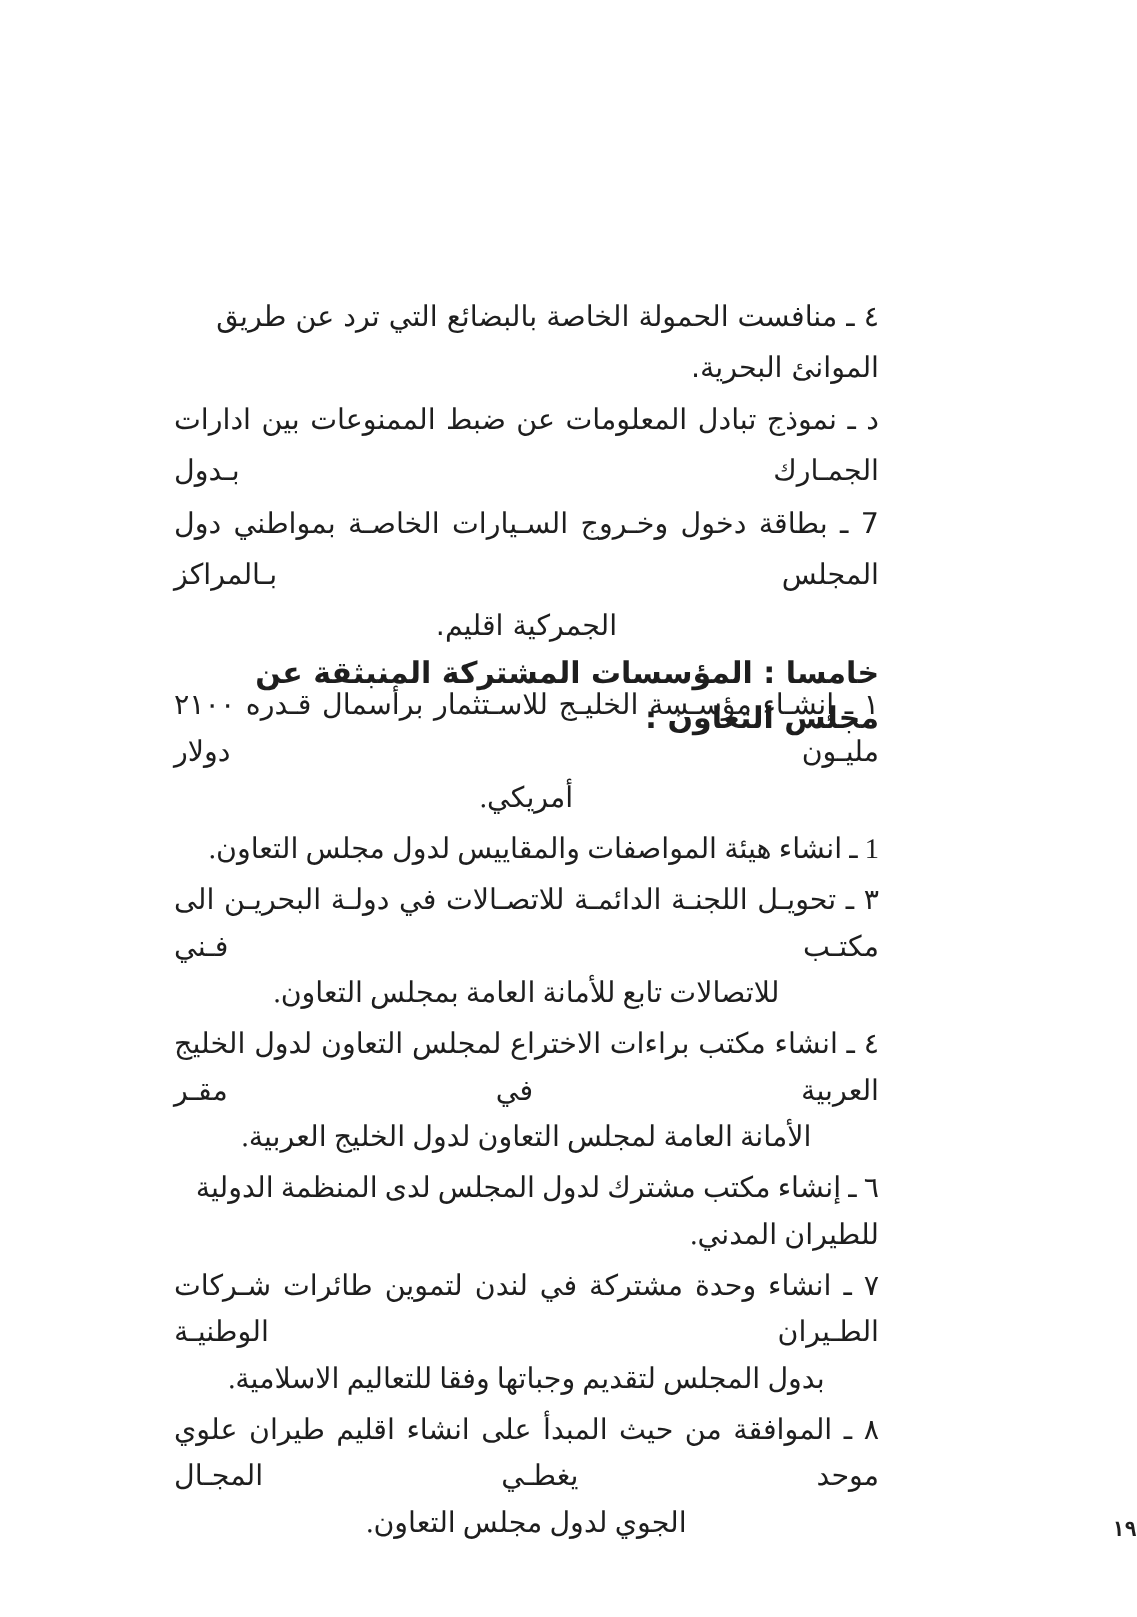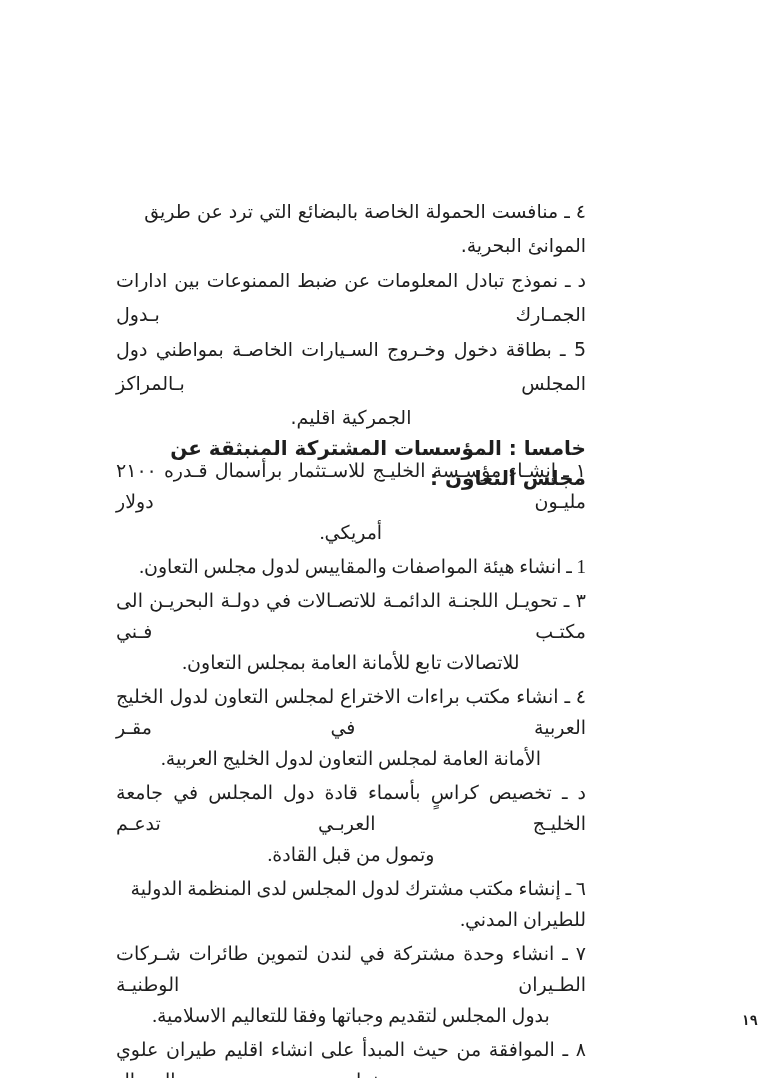--- a/index.html
+++ b/index.html
@@ -71,21 +71,21 @@
 <main class="page">
 
   <section class="content-column" id="section-a">
       <div class="item">
         <div class="line right">٤ ـ منافست الحمولة الخاصة بالبضائع التي ترد عن طريق الموانئ البحرية.</div>
       </div>
       <div class="item">
         <div class="line justify">د ـ نموذج تبادل المعلومات عن ضبط الممنوعات بين ادارات الجمـارك بـدول</div>
       </div>
       <div class="item">
-        <div class="line justify">5 ـ بطاقة دخول وخـروج السـيارات الخاصـة بمواطني دول المجلس بـالمراكز</div>
+        <div class="line justify">7 ـ بطاقة دخول وخـروج السـيارات الخاصـة بمواطني دول المجلس بـالمراكز</div>
         <div class="line center">الجمركية اقليم.</div>
       </div>
     </section>
 
   <h1 class="section-heading">خامسا : المؤسسات المشتركة المنبثقة عن مجلس التعاون :</h1>
 
   <section class="content-column" id="section-b">
       <div class="item">
         <div class="line justify">١ ـ إنشـاء مؤسـسة الخليـج للاسـتثمار برأسمال قـدره ٢١٠٠ مليـون دولار</div>
         <div class="line center">أمريكي.</div>
@@ -95,24 +95,20 @@
       </div>
       <div class="item">
         <div class="line justify">٣ ـ تحويـل اللجنـة الدائمـة للاتصـالات في دولـة البحريـن الى مكتـب فـني</div>
         <div class="line center">للاتصالات تابع للأمانة العامة بمجلس التعاون.</div>
       </div>
       <div class="item">
         <div class="line justify">٤ ـ انشاء مكتب براءات الاختراع لمجلس التعاون لدول الخليج العربية في مقـر</div>
         <div class="line center">الأمانة العامة لمجلس التعاون لدول الخليج العربية.</div>
       </div>
       <div class="item">
-        <div class="line justify">د ـ تخصيص كراسٍ بأسماء قادة دول المجلس في جامعة الخليـج العربـي تدعـم</div>
-        <div class="line center">وتمول من قبل القادة.</div>
-      </div>
-      <div class="item">
         <div class="line right">٦ ـ إنشاء مكتب مشترك لدول المجلس لدى المنظمة الدولية للطيران المدني.</div>
       </div>
       <div class="item">
         <div class="line justify">٧ ـ انشاء وحدة مشتركة في لندن لتموين طائرات شـركات الطـيران الوطنيـة</div>
         <div class="line center">بدول المجلس لتقديم وجباتها وفقا للتعاليم الاسلامية.</div>
       </div>
       <div class="item">
         <div class="line justify">٨ ـ الموافقة من حيث المبدأ على انشاء اقليم طيران علوي موحد يغطـي المجـال</div>
         <div class="line center">الجوي لدول مجلس التعاون.</div>
       </div>

